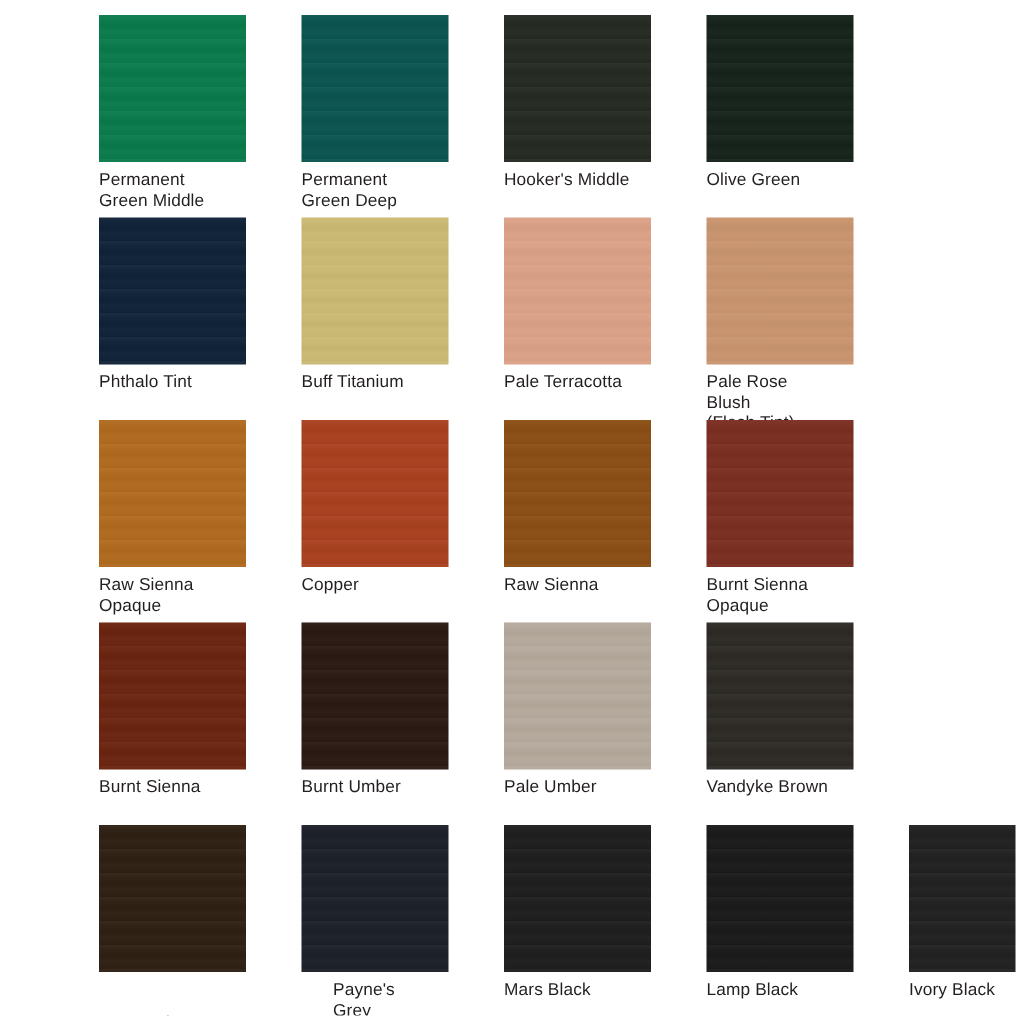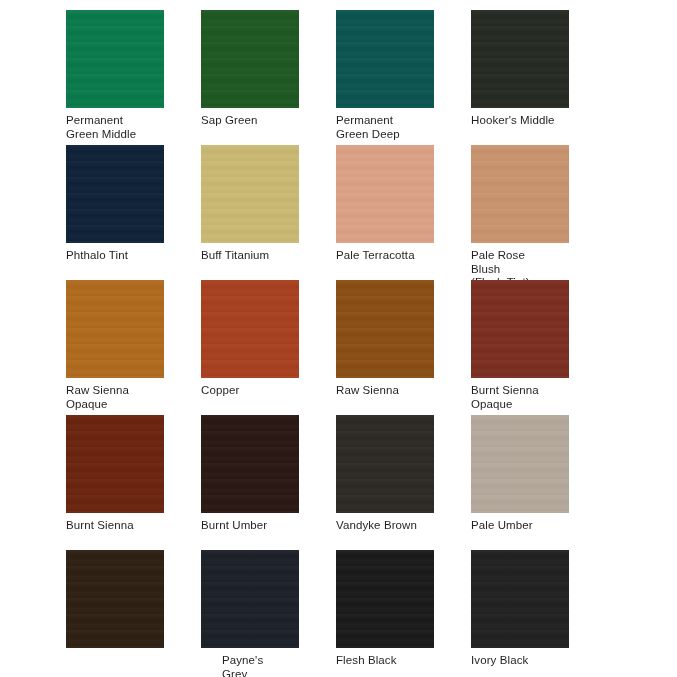--- a/index.html
+++ b/index.html
@@ -89,33 +89,33 @@
 
 <div id="swatch-chart" style="background: rgb(255, 255, 255);">
     <div class="swatch-row">
       <div class="swatch-cell">
         <div class="swatch-chip" title="Permanent
 Green Middle" style="background: rgb(10, 122, 75);"></div>
         <div class="swatch-label" style="color: rgb(35, 31, 32);">Permanent
 Green Middle</div>
       </div>
       <div class="swatch-cell">
-        <div class="swatch-chip" title="Sap Green" style="background: rgb(30, 88, 34);"></div>
-        <div class="swatch-label" style="color: rgb(35, 31, 32);">Sap Green</div>
-      </div>
-      <div class="swatch-cell">
         <div class="swatch-chip" title="Permanent
 Green Deep" style="background: rgb(11, 84, 80);"></div>
         <div class="swatch-label" style="color: rgb(35, 31, 32);">Permanent
 Green Deep</div>
       </div>
       <div class="swatch-cell">
         <div class="swatch-chip" title="Hooker's Green" style="background: rgb(37, 42, 34);"></div>
         <div class="swatch-label" style="color: rgb(35, 31, 32);">Hooker's Middle</div>
       </div>
+      <div class="swatch-cell">
+        <div class="swatch-chip" title="Olive Green" style="background: rgb(22, 35, 26);"></div>
+        <div class="swatch-label" style="color: rgb(35, 31, 32);">Olive Green</div>
+      </div>
     </div>
     <div class="swatch-row">
       <div class="swatch-cell">
         <div class="swatch-chip" title="Phthalo Green" style="background: rgb(15, 34, 55);"></div>
         <div class="swatch-label" style="color: rgb(35, 31, 32);">Phthalo Tint</div>
       </div>
       <div class="swatch-cell">
         <div class="swatch-chip" title="Buff Titanium" style="background: rgb(201, 185, 115);"></div>
         <div class="swatch-label" style="color: rgb(35, 31, 32);">Buff Titanium</div>
       </div>
@@ -163,43 +163,47 @@
     <div class="swatch-row">
       <div class="swatch-cell">
         <div class="swatch-chip" title="Burnt Sienna" style="background: rgb(107, 36, 16);"></div>
         <div class="swatch-label" style="color: rgb(35, 31, 32);">Burnt Sienna</div>
       </div>
       <div class="swatch-cell">
         <div class="swatch-chip" title="Burnt Umber" style="background: rgb(42, 24, 19);"></div>
         <div class="swatch-label" style="color: rgb(35, 31, 32);">Burnt Umber</div>
       </div>
       <div class="swatch-cell">
+        <div class="swatch-chip" title="Pale Umber" style="background: rgb(181, 169, 156);"></div>
+        <div class="swatch-label" style="color: rgb(35, 31, 32);">Pale Umber</div>
+      </div>
+      <div class="swatch-cell">
         <div class="swatch-chip" title="Vandyke Brown" style="background: rgb(45, 42, 38);"></div>
         <div class="swatch-label" style="color: rgb(35, 31, 32);">Vandyke Brown</div>
-      </div>
-      <div class="swatch-cell">
-        <div class="swatch-chip" title="Pale Umber" style="background: rgb(181, 169, 156);"></div>
-        <div class="swatch-label" style="color: rgb(35, 31, 32);">Pale Umber</div>
       </div>
       <div class="swatch-cell empty-cell">
         <div class="swatch-chip" title=""></div>
         <div class="swatch-label" style="color: rgb(35, 31, 32);"></div>
       </div>
     </div>
     <div class="swatch-row">
       <div class="swatch-cell">
         <div class="swatch-chip" title="Raw Umber" style="background: rgb(46, 32, 19);"></div>
         <div class="swatch-label" style="color: rgb(35, 31, 32); margin-top: 28px;">Raw Umber</div>
       </div>
       <div class="swatch-cell">
         <div class="swatch-chip" title="Payne's Grey" style="background: rgb(28, 32, 40);"></div>
         <div class="swatch-label" style="color: rgb(35, 31, 32); margin-left: 21px;">Payne's Grey</div>
       </div>
       <div class="swatch-cell">
+        <div class="swatch-chip" title="Mars Black" style="background: rgb(30, 30, 30);"></div>
+        <div class="swatch-label" style="color: rgb(35, 31, 32);">Mars Black</div>
+      </div>
+      <div class="swatch-cell">
         <div class="swatch-chip" title="Lamp Black" style="background: rgb(26, 26, 26);"></div>
-        <div class="swatch-label" style="color: rgb(35, 31, 32);">Flesh Black</div>
+        <div class="swatch-label" style="color: rgb(35, 31, 32);">Lamp Black</div>
       </div>
       <div class="swatch-cell">
         <div class="swatch-chip" title="Ivory Black" style="background: rgb(33, 33, 33);"></div>
         <div class="swatch-label" style="color: rgb(35, 31, 32);">Ivory Black</div>
       </div>
     </div>
   </div>
 
 </body></html>

